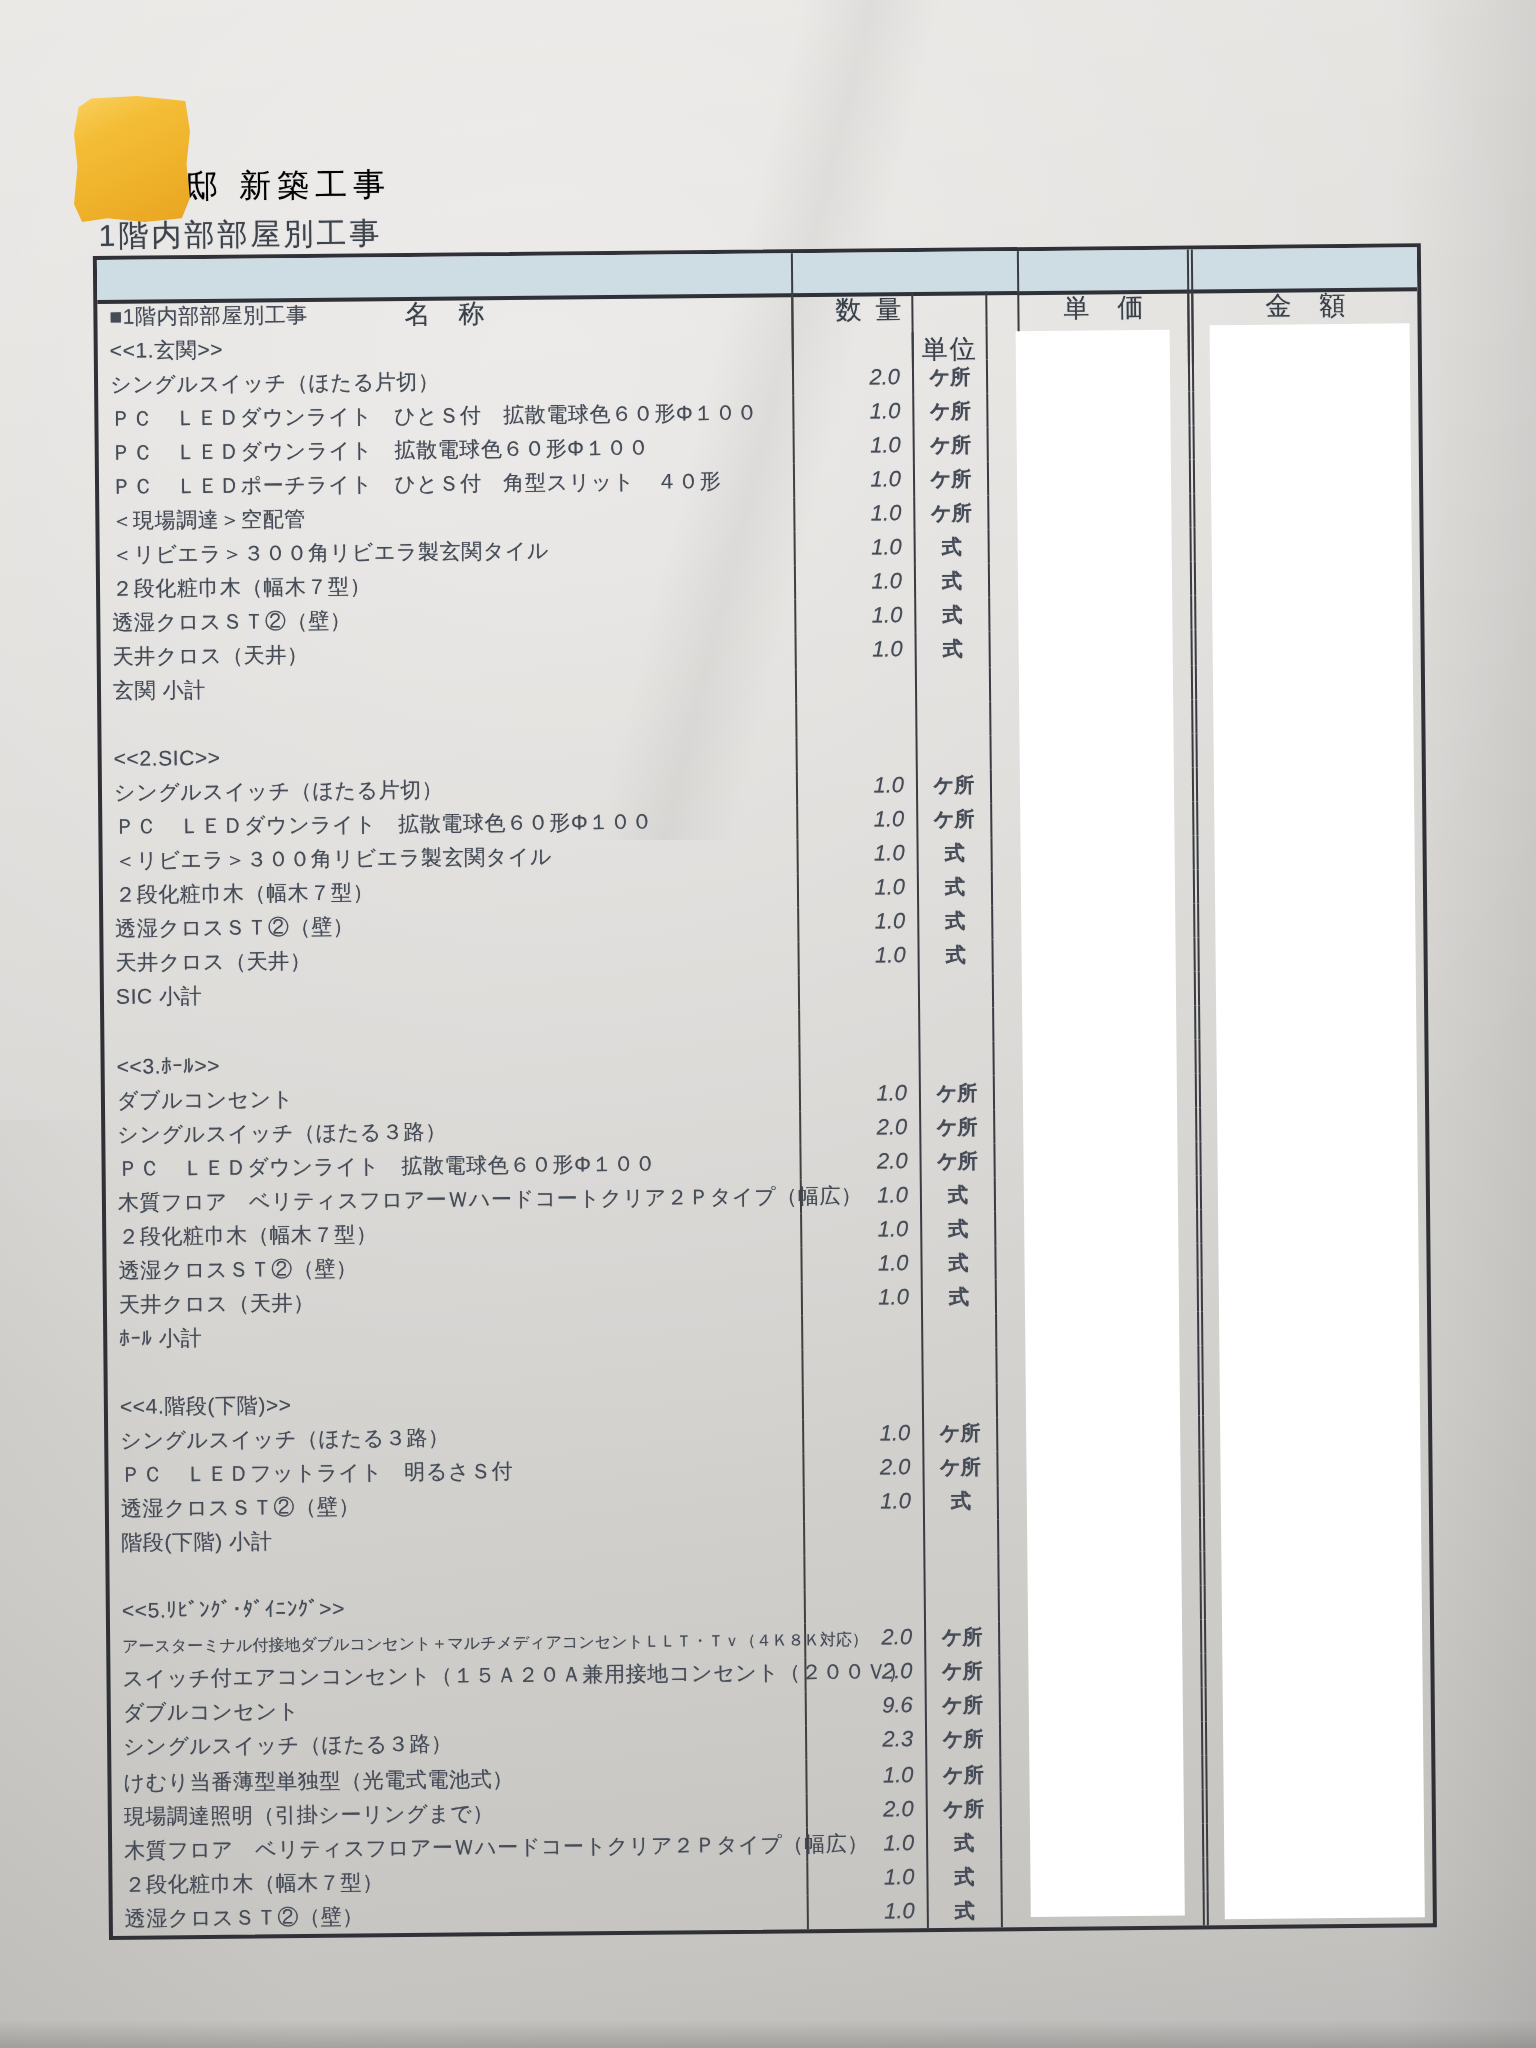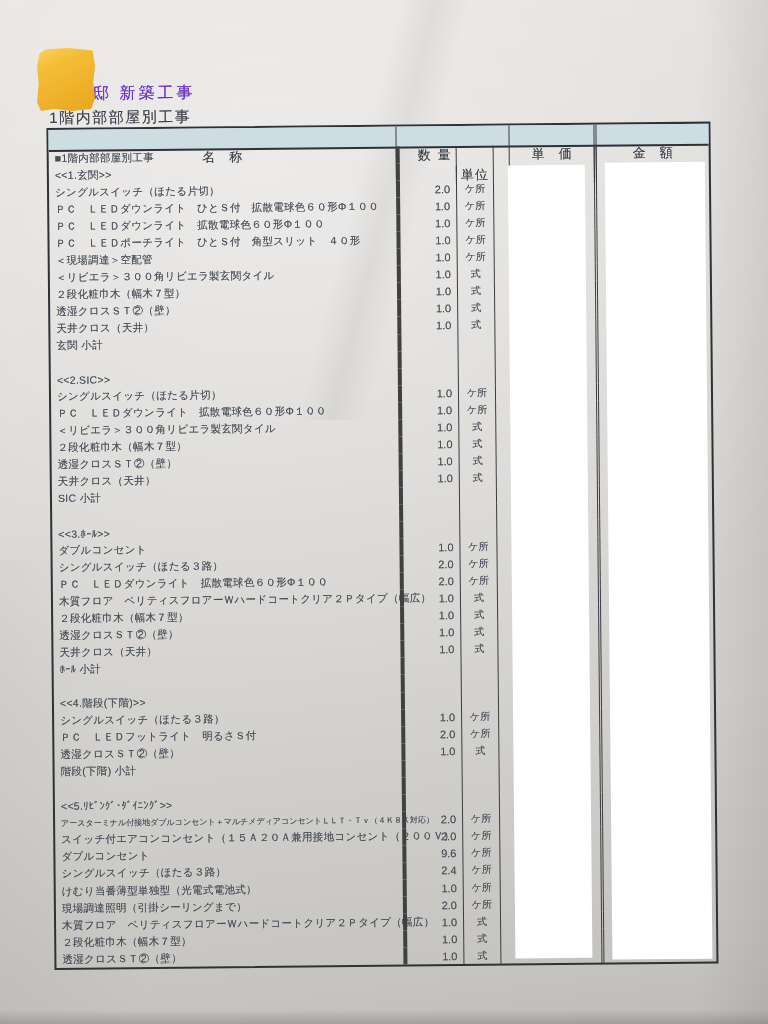--- a/index.html
+++ b/index.html
@@ -23,21 +23,21 @@
   .sticky{
     position:absolute;left:37px;top:48px;width:58px;height:63px;z-index:6;
     background:linear-gradient(155deg,#f9d160 0%,#f4bd36 28%,#efb12a 65%,#e9a521 100%);
     clip-path:polygon(4% 9%,15% 2%,54% 0%,96% 4%,100% 28%,97% 54%,100% 81%,93% 97%,61% 100%,29% 97%,7% 100%,0% 86%,3% 56%,0% 30%);
     box-shadow:1px 2px 3px rgba(85,75,45,0.28);
   }
 
   .sheet{position:absolute;left:46px;top:84px;width:664px;height:890px;
     transform:rotate(-0.55deg);transform-origin:0 0;}
 
-  .title1{position:absolute;left:47px;top:0;font-size:16px;letter-spacing:3px;color:#6d28d9;
+  .title1{position:absolute;left:47px;top:0;font-size:16px;letter-spacing:3px;color:#000000;
     text-shadow:0 0 0.5px rgba(61,67,77,0.55);white-space:nowrap;}
   .title2{position:absolute;left:3px;top:25px;font-size:15px;letter-spacing:1.5px;color:#3d434d;
     text-shadow:0 0 0.5px rgba(61,67,77,0.55);white-space:nowrap;}
 
   .table{position:absolute;left:0;top:44px;width:664px;height:842px;
     border:2px solid #2f3137;box-sizing:border-box;}
   .thead{display:grid;grid-template-columns:347px 60px 37px 101px 115px;height:22px;
     background:#cedce4;border-bottom:2px solid #2f3137;box-sizing:border-box;}
   .th{display:flex;align-items:center;justify-content:center;font-size:13px;color:#394049;
     text-shadow:0 0 0.5px rgba(57,64,73,0.5);box-sizing:border-box;white-space:nowrap;}
@@ -46,22 +46,22 @@
   .th-unit{letter-spacing:1px;border-left:1px solid #3a3c42;margin-top:40px;}
   .th-price{letter-spacing:14px;padding-left:14px;border-left:1px solid #3a3c42;margin-left:16px;}
   .th-amt{letter-spacing:14px;padding-left:14px;border-left:3px double #3a3c42;}
 
   .rows{position:absolute;left:0;top:20px;bottom:0;width:660px;display:flex;flex-direction:column;}
   .row{flex:1;display:grid;grid-template-columns:347px 60px 37px 101px 115px;min-height:0;}
   .c{display:flex;align-items:center;box-sizing:border-box;color:#464c57;
      text-shadow:0 0 0.4px rgba(70,76,87,0.55);overflow:visible;white-space:nowrap;}
   .c-name{padding-left:6px;font-size:10.5px;letter-spacing:0.3px;}
   .r-small .c-name{font-size:8px;letter-spacing:0;}
-  .c-qty{justify-content:flex-end;padding-right:6px;font-size:11px;border-left:4px solid #404040;}
-  .c-unit{justify-content:center;font-size:10px;border-left:1px solid #3a3c42;}
+  .c-qty{justify-content:flex-end;padding-right:6px;font-size:11px;border-left:1px solid #404040;font-style:italic;}
+  .c-unit{justify-content:center;font-size:10px;border-left:1px solid #3a3c42;font-weight:bold;}
   .c-price{border-left:1px solid #3a3c42;}
   .c-amt{border-left:3px double #3a3c42;}
 
   .redact{position:absolute;background:#ffffff;z-index:3;}
   .redact-price{left:459px;top:40px;width:77px;height:793px;}
   .redact-amount{left:556px;top:38px;width:100px;height:797px;}
 </style>
 </head>
 <body>
 
@@ -374,21 +374,21 @@
         </div>
         <div class="row r-item">
           <div class="c c-name">ダブルコンセント</div>
           <div class="c c-qty">9.6</div>
           <div class="c c-unit">ケ所</div>
           <div class="c c-price"></div>
           <div class="c c-amt"></div>
         </div>
         <div class="row r-item">
           <div class="c c-name">シングルスイッチ（ほたる３路）</div>
-          <div class="c c-qty">2.4</div>
+          <div class="c c-qty">2.3</div>
           <div class="c c-unit">ケ所</div>
           <div class="c c-price"></div>
           <div class="c c-amt"></div>
         </div>
         <div class="row r-item">
           <div class="c c-name">けむり当番薄型単独型（光電式電池式）</div>
           <div class="c c-qty">1.0</div>
           <div class="c c-unit">ケ所</div>
           <div class="c c-price"></div>
           <div class="c c-amt"></div>

